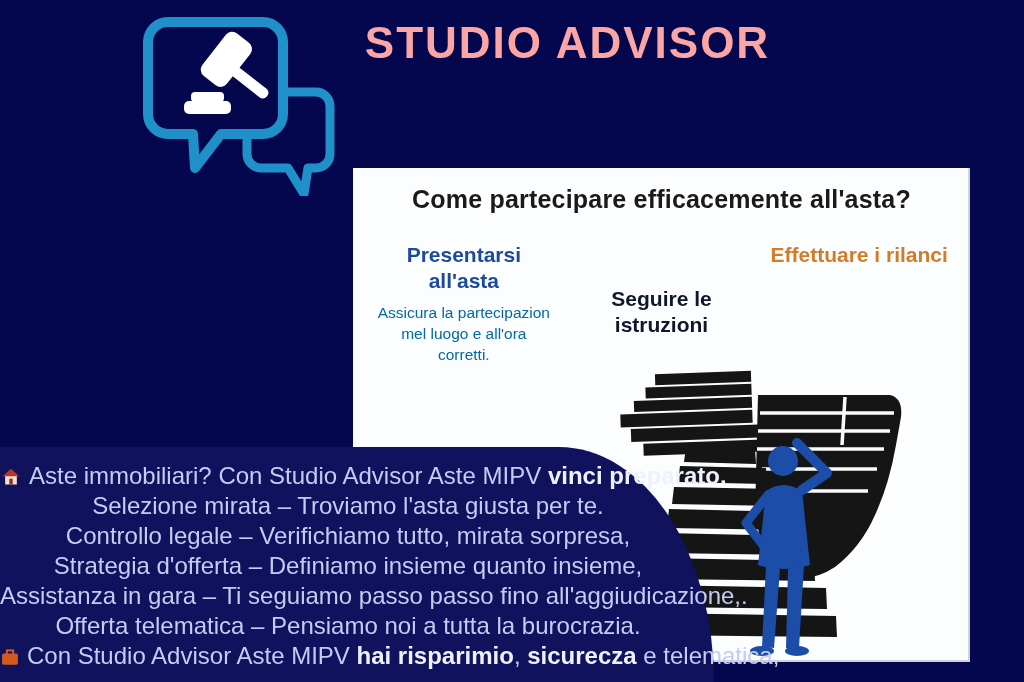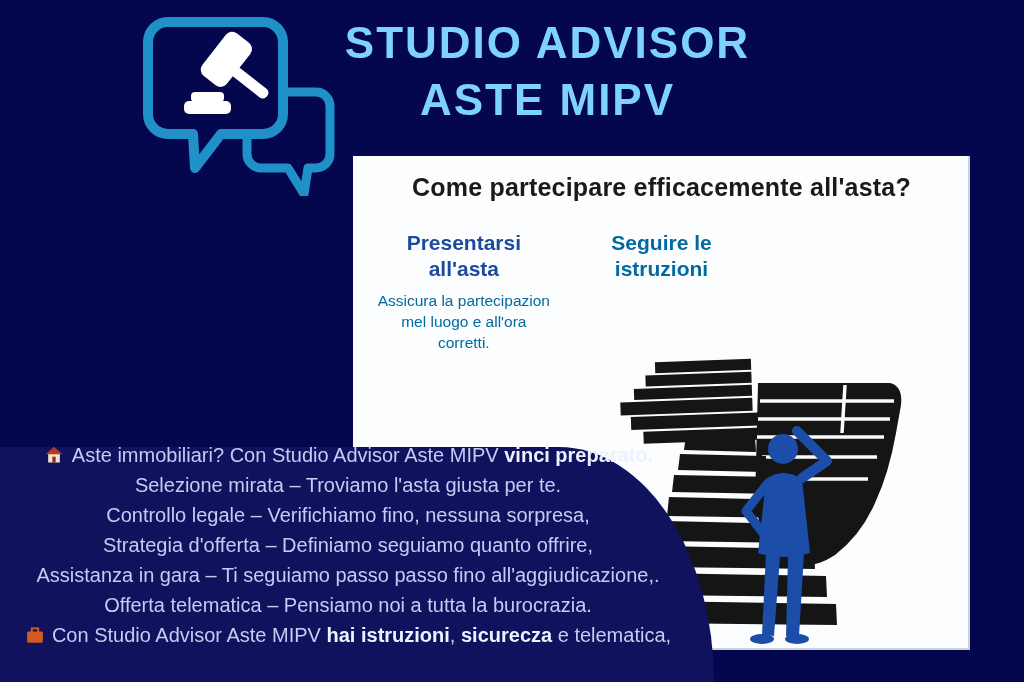--- a/index.html
+++ b/index.html
@@ -7,53 +7,53 @@
   body {
     position:relative; overflow:hidden;
     background:#04064e;
     font-family:"Liberation Sans","DejaVu Sans",sans-serif;
   }
   .page { position:absolute; inset:0; }
 
   
   .logo { position:absolute; left:133px; top:4px; width:205px; height:192px; }
   .title {
-    position:absolute; left:325px; top:14px; width:445px;
-    text-align:center; color:#7dd3fc; font-weight:700;
+    position:absolute; left:345px; top:14px; width:445px;
+    text-align:center; color:#fca5a5; font-weight:700;
     font-size:44px; line-height:57px; letter-spacing:2px;
   }
 
   
   .card {
-    position:absolute; left:353px; top:156px; width:617px; height:494px;
+    position:absolute; left:353px; top:168px; width:617px; height:494px;
     background:#fcfdfe; z-index:1;
     box-shadow: inset -2px -2px 0 #ccd2de;
   }
   .card-heading {
     margin-top:17px; text-align:center;
     font-size:25px; font-weight:700; color:#1a1a1a; letter-spacing:0.2px;
   }
   .cols { display:flex; padding:28px 20px 0 20px; gap:16px; }
   .col { flex:1; text-align:center; }
   .col-title { font-size:21px; font-weight:700; line-height:26px; min-height:60px; }
   .col-title.blue   { color:#1d4a9c; }
-  .col-title.green  { color:#0369a1; }
+  .col-title.green  { color:#0f172a;margin-top:44px; }
   .col-title.orange { color:#d17d28; }
   .col-body { font-size:15.5px; color:#0369a1; line-height:21px; padding:0 4px; }
 
   .stairs { position:absolute; right:0; bottom:2px; width:380px; height:295px; }
 
   
   .overlay {
     position:absolute; left:0; top:447px; width:714px; height:235px;
     background:#10125e; border-top-right-radius:155px 235px; z-index:5;
   }
   .outro {
-    position:absolute; left:0; top:440px; width:696px; z-index:6;
-    color:#c3cdf2; font-size:20px; text-align:center;
+    position:absolute; left:0; top:461px; width:696px; z-index:6;
+    color:#c3cdf2; font-size:24px; text-align:center;
   }
   .outro p { height:30px; line-height:30px; white-space:nowrap; }
   .outro b { font-weight:700; color:#eef1ff; }
   .inline-icon { display:inline-block; vertical-align:-3px; margin-right:7px; }
 </style>
 </head>
 <body>
 
 <div class="page">
 
@@ -66,35 +66,35 @@
     <g fill="#ffffff">
       <rect x="78" y="28" width="31" height="54" rx="8" transform="rotate(38 93 55)"></rect>
       <rect x="93" y="56" width="52" height="11" rx="5" transform="rotate(38 95 61)"></rect>
       <rect x="58" y="88" width="33" height="10" rx="4"></rect>
       <rect x="51" y="97" width="47" height="13" rx="5"></rect>
     </g>
   </svg>
 
   <div class="title">
     <div>STUDIO ADVISOR</div>
-    <div>ASTE MIPV</div>
   </div>
 
   <div class="card">
     <div class="card-heading">Come partecipare efficacemente all'asta?</div>
 
     <div class="cols">
       <div class="col">
         <div class="col-title blue">Presentarsi all'asta</div>
         <div class="col-body">Assicura la partecipazion mel luogo e all'ora corretti.</div>
       </div>
       <div class="col">
         <div class="col-title green">Seguire le istruzioni</div>
       </div>
       <div class="col">
+        <div class="col-title orange">Effettuare i rilanci</div>
       </div>
     </div>
 
     <svg class="stairs" viewBox="0 0 380 295" aria-hidden="true">
       <g fill="#151515" transform="rotate(-2 100 40)">
         <rect x="66" y="8" width="96" height="11"></rect>
         <rect x="56" y="21" width="106" height="11"></rect>
         <rect x="44" y="34" width="118" height="11"></rect>
         <rect x="30" y="47" width="132" height="13"></rect>
         <rect x="40" y="62" width="128" height="13"></rect>
@@ -138,25 +138,25 @@
 
   <div class="outro">
     <p>
       <svg class="inline-icon" width="22" height="20" viewBox="0 0 24 24" aria-hidden="true">
         <rect x="5" y="10" width="14" height="11" fill="#f2e3cf"></rect>
         <polygon points="2,11 12,2 22,11" fill="#b33a2b"></polygon>
         <rect x="10" y="14" width="4" height="7" fill="#8c2f23"></rect>
       </svg><span>Aste immobiliari? Con Studio Advisor Aste MIPV  </span><b>vinci preparato.</b>
     </p>
     <p>Selezione mirata – Troviamo l'asta giusta per te.</p>
-    <p>Controllo legale – Verifichiamo fino, nessuna sorpresa,</p>
-    <p>Strategia d'offerta – Definiamo seguiamo quanto offrire,</p>
+    <p>Controllo legale – Verifichiamo tutto, mirata sorpresa,</p>
+    <p>Strategia d'offerta – Definiamo insieme quanto insieme,</p>
     <p>Assistanza in gara – Ti seguiamo passo passo fino all'aggiudicazione,.</p>
     <p>Offerta telematica – Pensiamo noi a tutta la burocrazia.</p>
     <p>
       <svg class="inline-icon" width="20" height="19" viewBox="0 0 24 24" aria-hidden="true">
         <rect x="8" y="3" width="8" height="6" fill="none" stroke="#d35a1f" stroke-width="2.5"></rect>
         <rect x="2" y="7" width="20" height="14" rx="2" fill="#d35a1f"></rect>
-      </svg><span>Con Studio Advisor Aste MIPV </span><b>hai istruzioni</b><span>, </span><b>sicurecza</b><span> e telematica,</span>
+      </svg><span>Con Studio Advisor Aste MIPV </span><b>hai risparimio</b><span>, </span><b>sicurecza</b><span> e telematica,</span>
     </p>
   </div>
 
 </div>
 
 </body></html>

